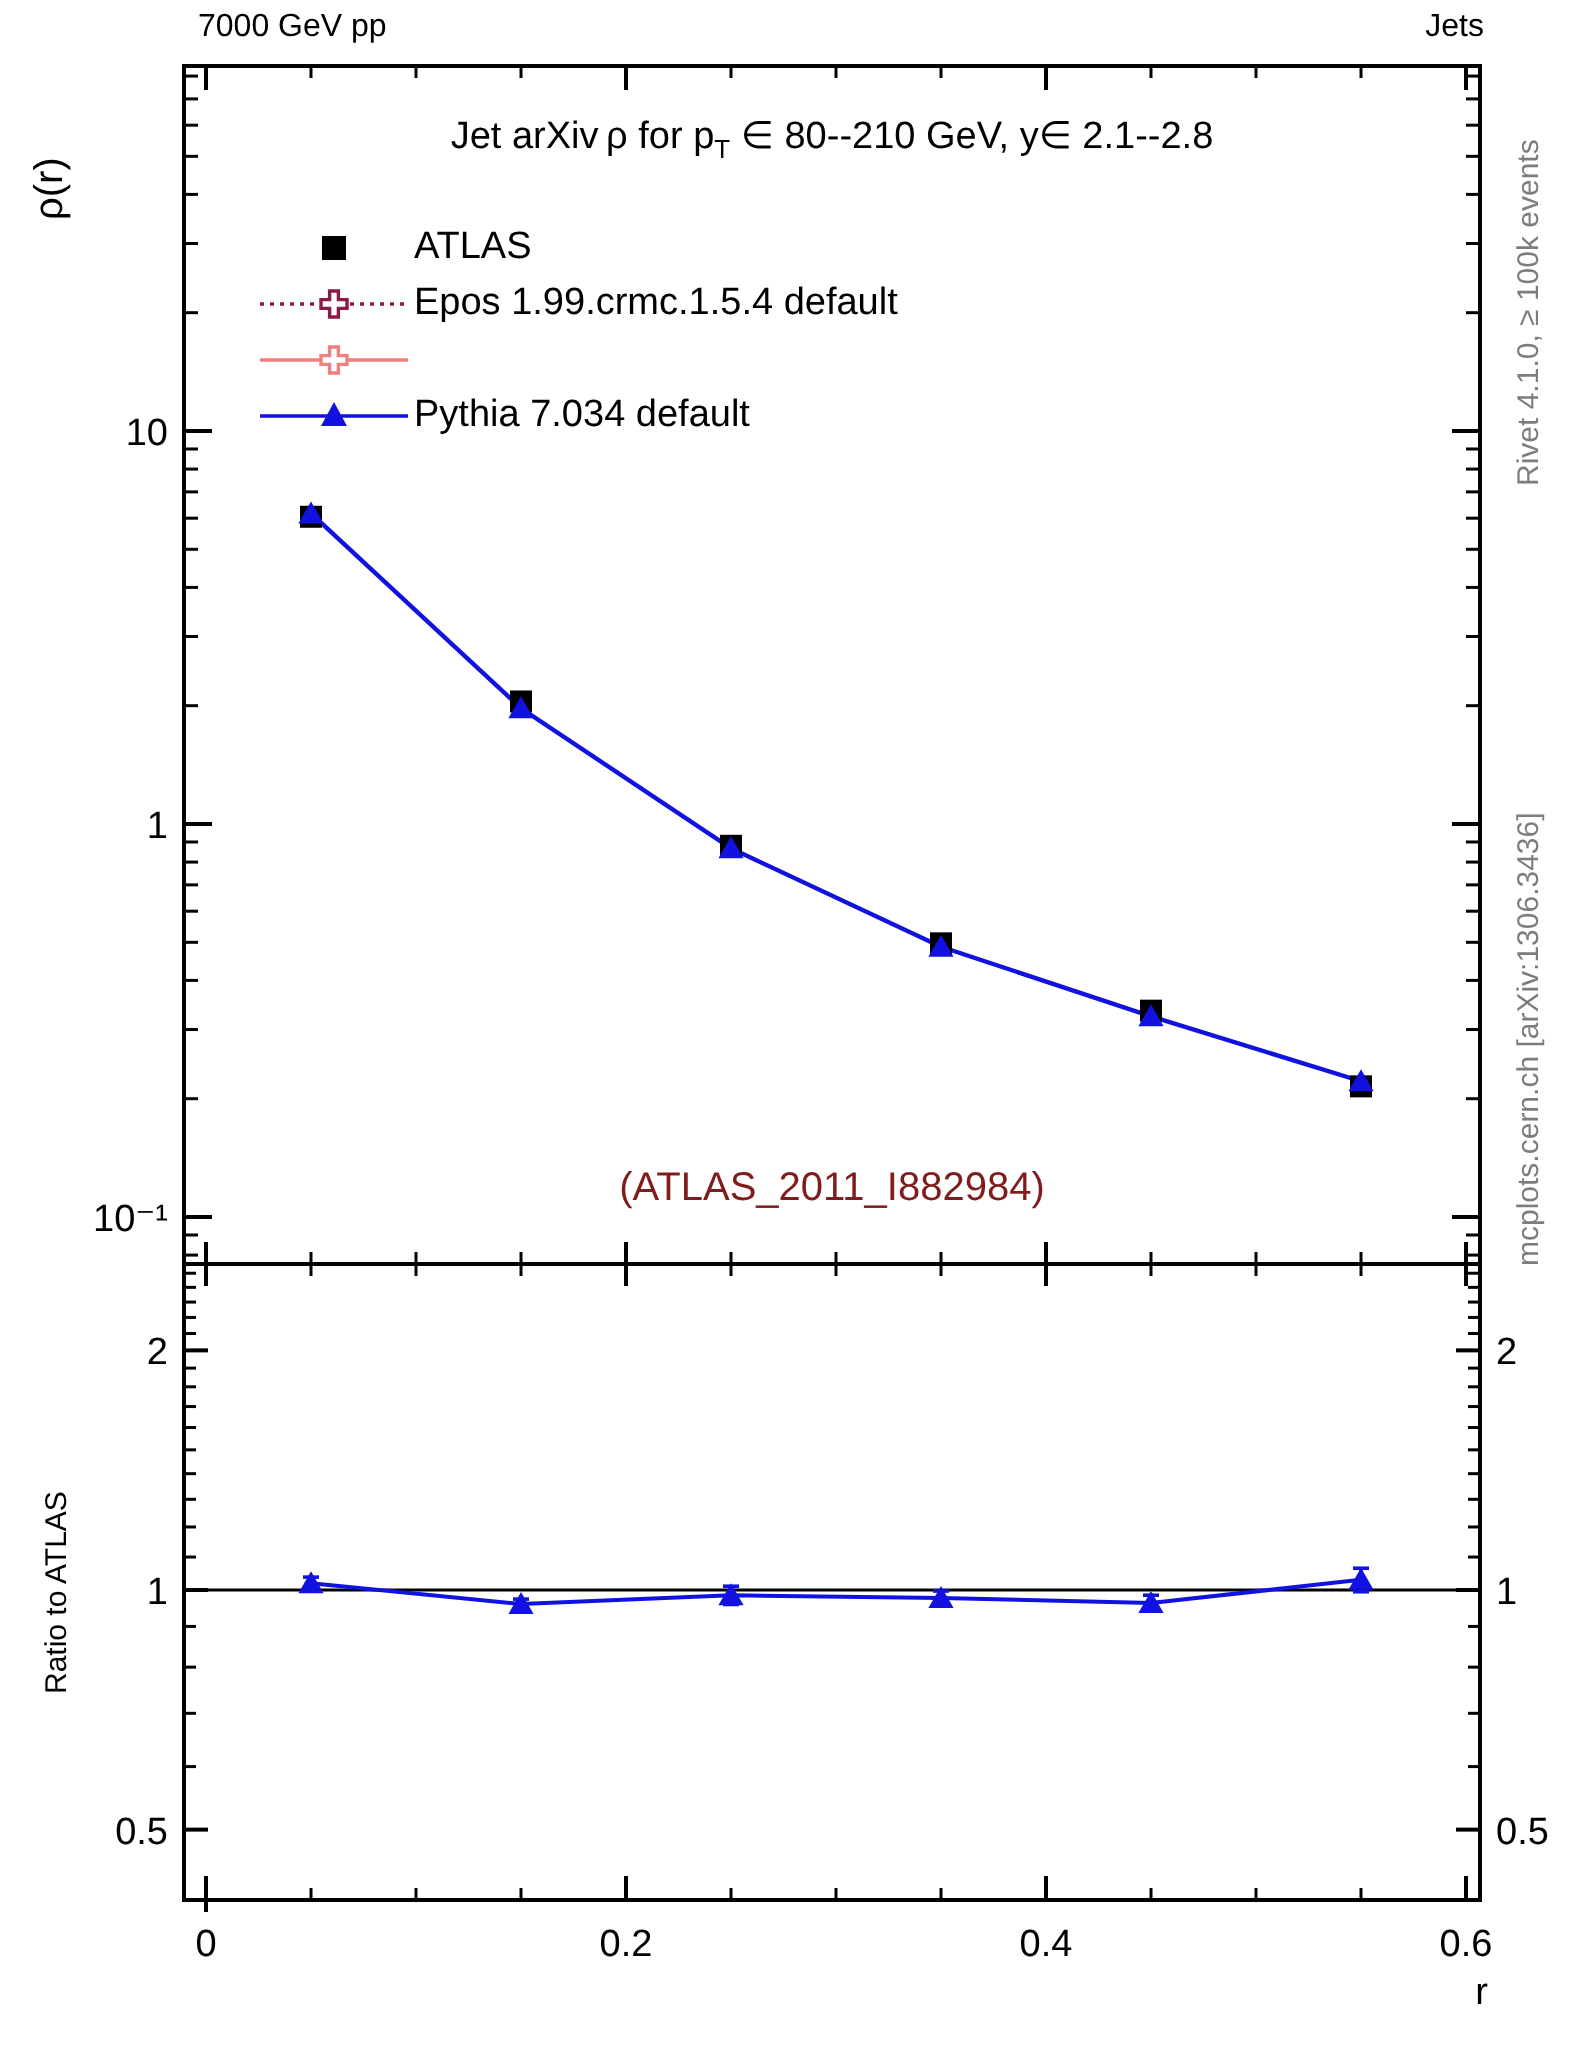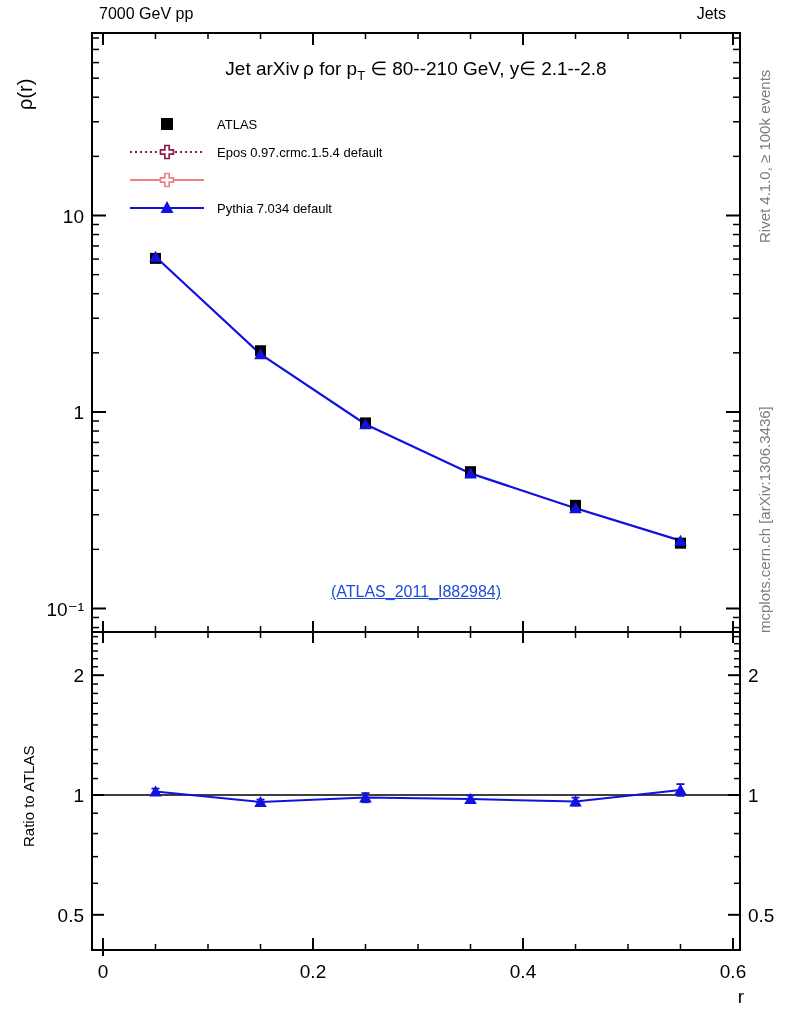--- a/index.html
+++ b/index.html
@@ -1,37 +1,37 @@
 <!DOCTYPE html>
 <html><head>
 <meta charset="utf-8">
 <style>
   html,body{margin:0;padding:0;background:#fff;}
   .canvas{position:relative;width:786px;height:1024px;background:#fff;overflow:hidden;
           font-family:"Liberation Sans","DejaVu Sans",sans-serif;color:#000;}
   .hdr{position:absolute;top:5px;font-size:16px;white-space:nowrap;}
   .hdr.left{left:99px;}
-  .hdr.right{right:60px;}
+  .hdr.right{right:44px;}
   .title{position:absolute;top:57px;left:416px;transform:translateX(-50%);
          font-size:19px;white-space:nowrap;}
   .title sub{font-size:13px;}
   .ylab{position:absolute;transform:rotate(-90deg);transform-origin:left top;white-space:nowrap;}
   .ylab.main{left:14px;top:110px;font-size:20px;}
   .ylab.ratio{left:20px;top:847px;font-size:15px;}
   .xlab{position:absolute;right:42px;top:986px;font-size:19px;}
   .watermark{position:absolute;left:416px;top:583px;transform:translateX(-50%);
-             font-size:16px;color:#1d4ed8;white-space:nowrap;text-decoration:underline;}
+             font-size:20px;color:#7f1d1d;white-space:nowrap;}
   .note{position:absolute;transform:rotate(-90deg);transform-origin:left top;
         font-size:15px;color:#7d7d7d;white-space:nowrap;}
   .note.top{left:756px;top:243px;}
   .note.bottom{left:756px;top:633px;}
   #legend{position:absolute;left:127px;top:110px;}
   .lrow{display:flex;align-items:center;height:28px;}
   .lrow svg{width:80px;height:26px;display:block;}
-  .llab{font-size:13px;margin-left:10px;white-space:nowrap;}
+  .llab{font-size:19px;white-space:nowrap;}
   svg text{font-family:"Liberation Sans","DejaVu Sans",sans-serif;}
 </style>
 </head>
 <body>
 
 <div class="canvas">
   <svg id="plot" width="786" height="1024" viewBox="0 0 786 1024">
       <g>
         <rect x="92" y="33" width="648" height="599" fill="none" stroke="#000" stroke-width="2"></rect>
         <rect x="92" y="632" width="648" height="318" fill="none" stroke="#000" stroke-width="2"></rect>
@@ -270,21 +270,21 @@
         <svg viewBox="0 0 80 26" width="80" height="26">
           <rect x="34" y="7" width="12" height="12" fill="#000000"></rect>
         </svg>
         <span class="llab">ATLAS</span>
       </div>
       <div class="lrow">
         <svg viewBox="0 0 80 26" width="80" height="26">
           <line x1="3" y1="13" x2="77" y2="13" stroke="#8b1a4a" stroke-width="1.8" stroke-dasharray="2 3"></line>
           <path d="M 37.8,6.5 h 4.4 v 4.3 h 4.3 v 4.4 h -4.3 v 4.3 h -4.4 v -4.3 h -4.3 v -4.4 h 4.3 Z" fill="#ffffff" stroke="#8b1a4a" stroke-width="1.7"></path>
         </svg>
-        <span class="llab">Epos 0.97.crmc.1.5.4 default</span>
+        <span class="llab">Epos 1.99.crmc.1.5.4 default</span>
       </div>
       <div class="lrow">
         <svg viewBox="0 0 80 26" width="80" height="26">
           <line x1="3" y1="13" x2="77" y2="13" stroke="#f08080" stroke-width="1.8"></line>
           <path d="M 37.8,6.5 h 4.4 v 4.3 h 4.3 v 4.4 h -4.3 v 4.3 h -4.4 v -4.3 h -4.3 v -4.4 h 4.3 Z" fill="#ffffff" stroke="#f08080" stroke-width="1.7"></path>
         </svg>
       </div>
       <div class="lrow">
         <svg viewBox="0 0 80 26" width="80" height="26">
           <line x1="3" y1="13" x2="77" y2="13" stroke="#1212e0" stroke-width="1.8"></line>

